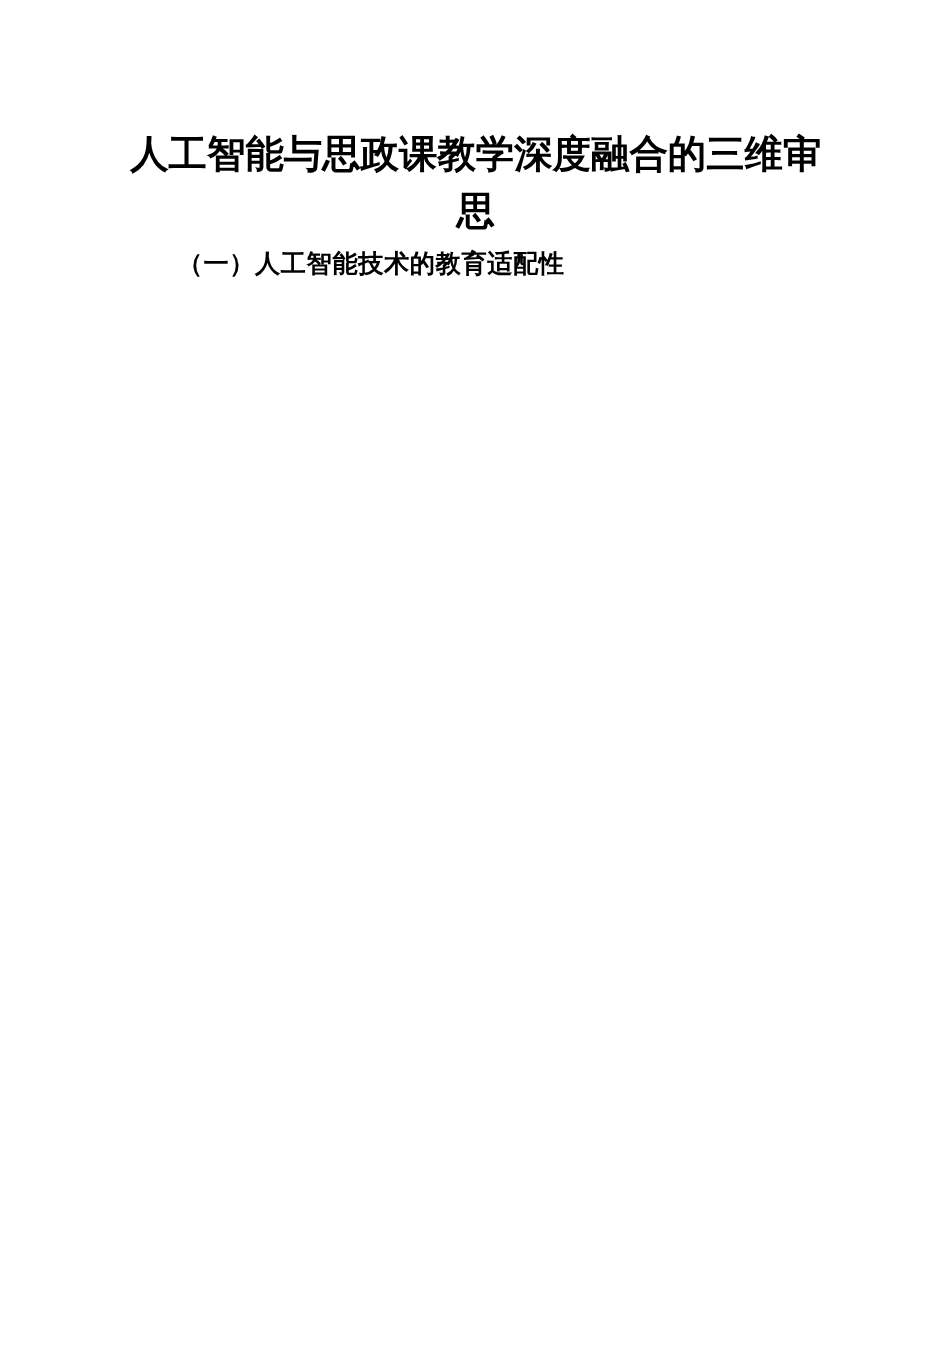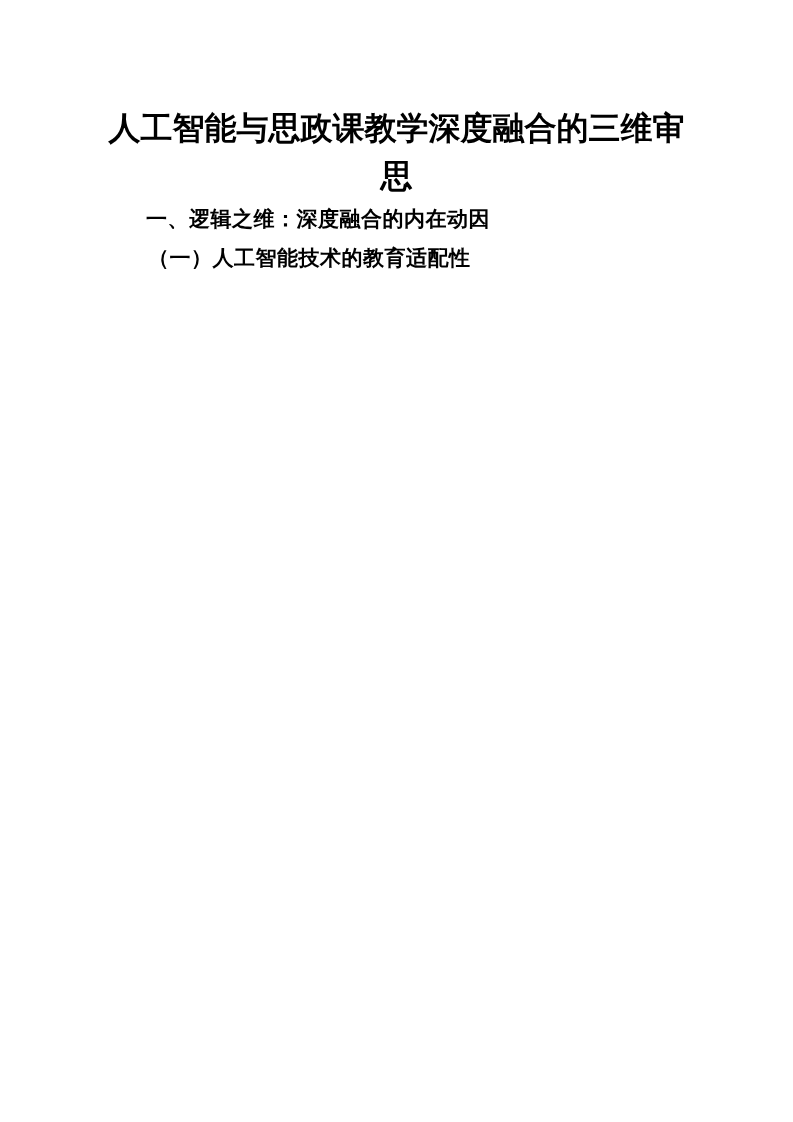--- a/index.html
+++ b/index.html
@@ -82,21 +82,20 @@
   }
 </style>
 </head>
 <body>
 
 <div class="page">
 
   <h1 class="doc-title">人工智能与思政课教学深度融合的三维审思</h1>
 
 
-  <h2 class="heading-hei">一、逻辑之维：深度融合的内在动因</h2>
 
 
   <h3 class="heading-kai">（一）人工智能技术的教育适配性</h3>
 
 
   <div class="page-footer">
     <span class="dash">—</span><span class="num">1</span><span class="dash">—</span>
   </div>
 
 </div>

